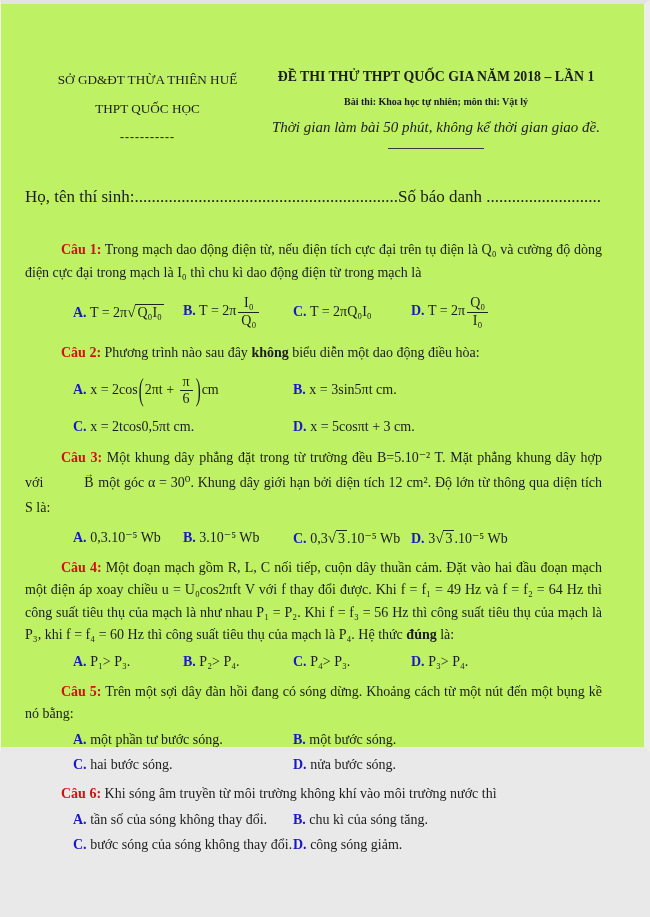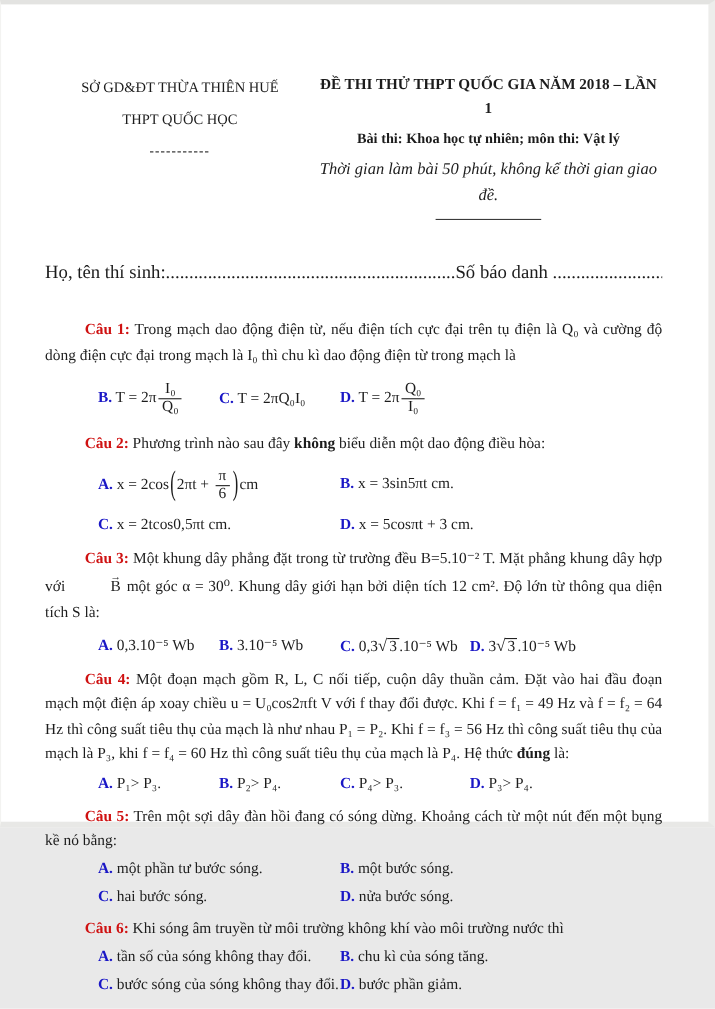--- a/index.html
+++ b/index.html
@@ -1,34 +1,34 @@
 <!DOCTYPE html>
 <html><head>
 <meta charset="utf-8">
 <style>
   html,body{margin:0;padding:0;}
   body{width:650px;height:917px;background:#e9e9e9;overflow:hidden;}
   .page{
     position:relative;box-sizing:border-box;width:650px;height:752px;
-    background:#ffffff;
+    background:#bef264;
     border-top:4px solid #e3e3e1;border-right:6px solid #ededeb;
     border-bottom:5px solid #e8e8e6;border-left:1px solid #f3f3f1;
-    padding:62px 42px 0 40px;
+    padding:62px 42px 0 24px;
     font-family:"Liberation Serif","DejaVu Serif",serif;
     font-size:14px;color:#1c1c1c;line-height:1.6;
   }
   
   .header{display:flex;}
   .h-left{width:245px;text-align:center;padding-top:3px;}
   .h-left .dept{font-size:13.2px;}
   .h-left .school{font-size:13.2px;margin-top:8px;}
   .h-left .dashes{margin-top:9px;font-weight:bold;font-size:12px;letter-spacing:1px;color:#222;}
   .h-right{flex:1;text-align:center;}
   .title{font-weight:bold;font-size:13.8px;}
-  .subtitle{font-weight:bold;font-size:13px;margin-top:6px;}
+  .subtitle{font-weight:bold;font-size:10px;margin-top:6px;}
   .time{font-style:italic;font-size:15px;margin-top:5px;}
   .hline{width:96px;border-bottom:1.2px solid #3a3a3a;margin:9px auto 0;height:0;}
   
   .candidate{margin-top:34px;font-size:17px;white-space:nowrap;overflow:hidden;}
   
   .q{margin-top:7px;}
   .q.first{margin-top:29px;}
   .qpara{text-align:justify;text-indent:36px;}
   .qlabel{color:#cf1111;font-weight:bold;}
   .qbold{font-weight:bold;}
@@ -65,20 +65,21 @@
       <div class="time">Thời gian làm bài 50  phút, không kể thời gian  giao đề.</div>
       <div class="hline"></div>
     </div>
   </div>
 
   <div class="candidate"><span>Họ, tên thí sinh:</span><span>..............................................................</span><span>Số báo danh</span> <span>............................</span></div>
 
   <div class="q first">
     <div class="qpara"><span class="qlabel">Câu 1:</span><span> Trong mạch dao động điện từ, nếu điện tích cực đại trên tụ điện là Q₀ và cường độ dòng điện cực đại trong mạch là I₀ thì chu kì dao động điện từ trong mạch là</span></div>
     <div class="optrow4 tallrow">
+      <span class="opt"><span class="L">A.</span> <span>T = 2π</span><span class="sqrt"><span class="rad">Q₀I₀</span></span></span>
       <span class="opt"><span class="L">B.</span> <span>T = 2π</span><span class="frac"><span class="num">I₀</span><span class="den">Q₀</span></span></span>
       <span class="opt"><span class="L">C.</span> <span>T = 2πQ₀I₀</span></span>
       <span class="opt"><span class="L">D.</span> <span>T = 2π</span><span class="frac"><span class="num">Q₀</span><span class="den">I₀</span></span></span>
     </div>
   </div>
 
   <div class="q">
     <div class="qpara"><span class="qlabel">Câu 2:</span><span> Phương trình nào sau đây </span><span class="qbold">không</span><span> biểu diễn một dao động điều hòa:</span></div>
     <div class="optrow2 tallrow" style="align-items:center;">
       <span class="opt"><span class="L">A.</span> <span>x = 2cos</span><span class="bp">(</span><span>2πt + </span><span class="frac"><span class="num">π</span><span class="den">6</span></span><span class="bp">)</span><span>cm</span></span>
@@ -123,17 +124,17 @@
   </div>
 
   <div class="q">
     <div class="qpara"><span class="qlabel">Câu 6:</span><span> Khi sóng âm truyền từ môi trường không khí vào môi trường nước thì</span></div>
     <div class="optrow2">
       <span class="opt"><span class="L">A.</span> <span>tần số của sóng không thay đổi.</span></span>
       <span class="opt"><span class="L">B.</span> <span>chu kì của sóng tăng.</span></span>
     </div>
     <div class="optrow2">
       <span class="opt"><span class="L">C.</span> <span>bước sóng của sóng không thay đổi.</span></span>
-      <span class="opt"><span class="L">D.</span> <span>bước phần giảm.</span></span>
+      <span class="opt"><span class="L">D.</span> <span>công sóng giảm.</span></span>
     </div>
   </div>
 
 </div>
 
 </body></html>

